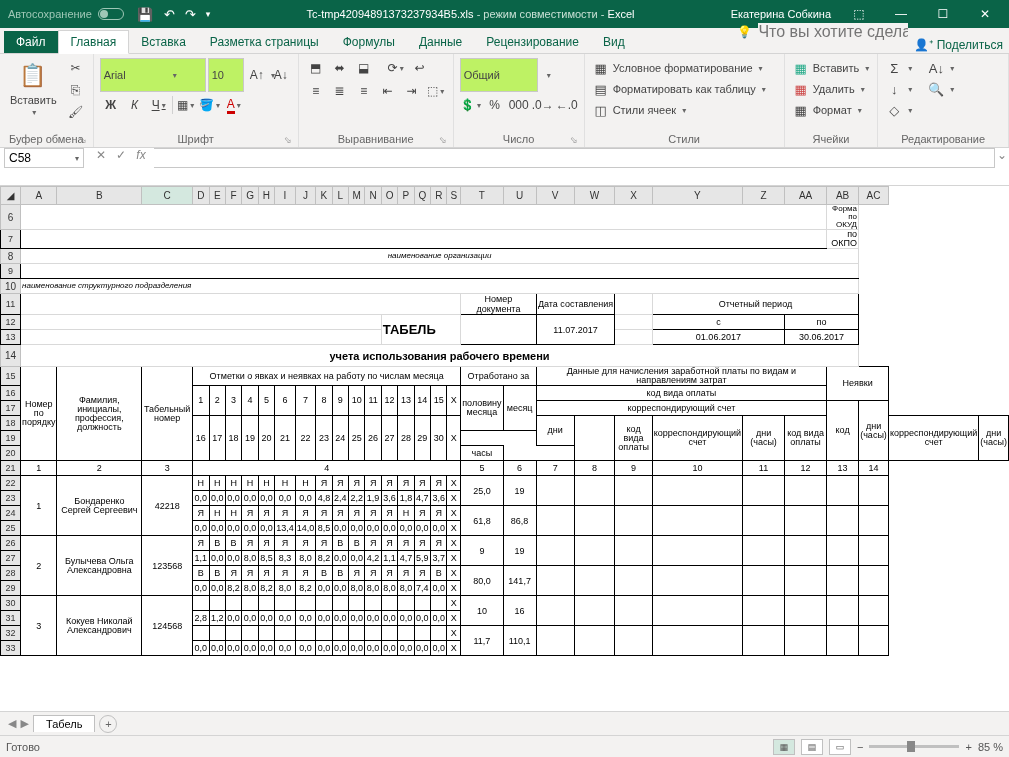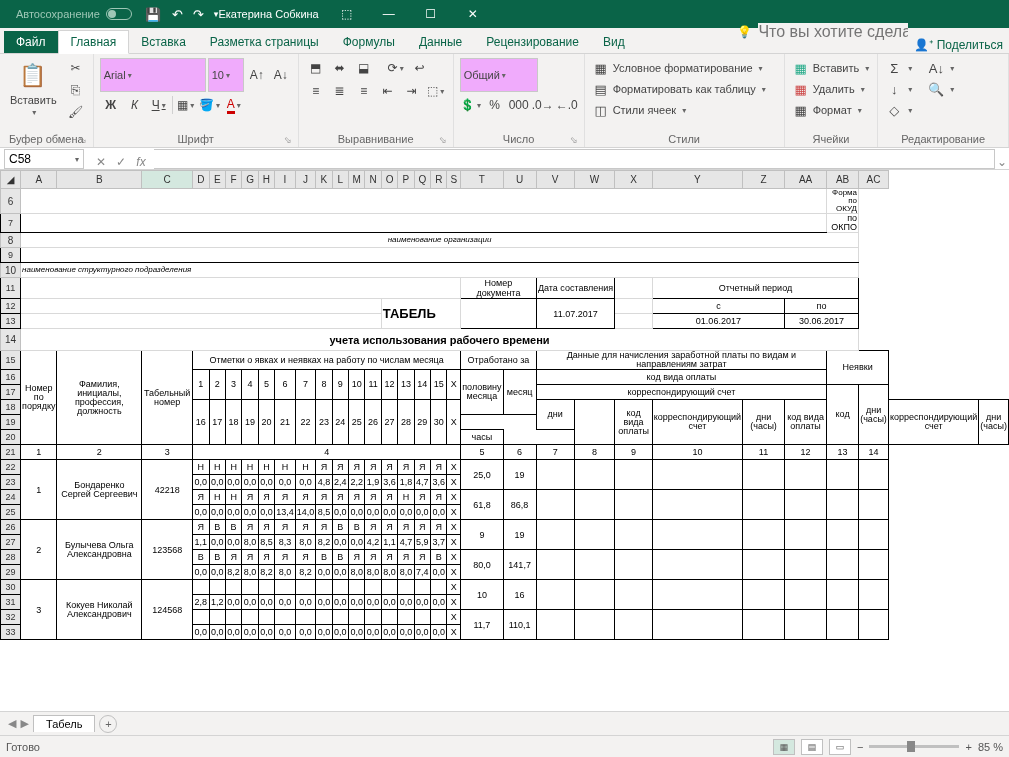--- a/index.html
+++ b/index.html
@@ -1,19 +1,19 @@
 <!DOCTYPE html>
 <html><head>
 <meta charset="utf-8">
 <style>
 * { box-sizing: border-box; margin: 0; padding: 0; font-family: "Segoe UI", Arial, sans-serif; }
 body { background: #fff; width: 1009px; height: 757px; overflow: hidden; display: flex; flex-direction: column; }
 
 .titlebar { background: #0a6448; color: #fff; height: 28px; display: flex; align-items: center; font-size: 11px; padding: 0 4px; }
-.titlebar .autosave { color: #9ec7b6; margin-left: 12px; }
+.titlebar .autosave { color: #9ec7b6; margin-left: 4px; }
 .titlebar .toggle { width: 26px; height: 12px; border: 1px solid #9ec7b6; border-radius: 6px; margin: 0 6px; position: relative; }
 .titlebar .toggle::after { content:""; position:absolute; left:1px; top:1px; width:8px; height:8px; background:#9ec7b6; border-radius:50%; }
 .titlebar .qat { display: flex; gap: 10px; margin-left: 8px; align-items: center; }
 .titlebar .qat span { color: #fff; font-size: 13px; cursor: pointer; }
 .titlebar .center { flex: 1; text-align: center; }
 .titlebar .center .mode { color: #c8e0d5; }
 .titlebar .user { margin-right: 8px; }
 .titlebar .winbtns { display: flex; gap: 2px; }
 .titlebar .winbtns div { width: 40px; height: 28px; display: flex; align-items: center; justify-content: center; font-size: 12px; cursor: pointer; }
 
@@ -28,26 +28,26 @@
 .ribbon { background: #f3f2f1; height: 94px; display: flex; border-bottom: 1px solid #d4d4d4; font-size: 11px; color: #444; }
 .group { border-right: 1px solid #e0e0e0; padding: 4px 6px 2px 6px; display: flex; flex-direction: column; justify-content: space-between; }
 .group .body { flex: 1; display: flex; gap: 4px; align-items: flex-start; }
 .group .label { text-align: center; color: #666; font-size: 11px; padding-top: 2px; position: relative; }
 .group .label .dlg { position: absolute; right: 0; bottom: 0; font-size: 9px; color: #888; cursor: pointer; }
 .vstack { display: flex; flex-direction: column; gap: 2px; }
 .hstack { display: flex; gap: 2px; align-items: center; }
 .bigbtn { display: flex; flex-direction: column; align-items: center; gap: 2px; cursor: pointer; padding: 2px 4px; }
 .bigbtn .ic { width: 32px; height: 32px; display: flex; align-items: center; justify-content: center; font-size: 22px; }
 .smbtn { width: 22px; height: 20px; display: flex; align-items: center; justify-content: center; cursor: pointer; border: 1px solid transparent; font-size: 12px; }
-.combo { height: 20px; border: 1px solid #c8c8c8; background: #f0abfc; font-size: 11px; padding: 16px 3px; display: flex; align-items: center; cursor: pointer; }
+.combo { height: 20px; border: 1px solid #c8c8c8; background: #bef264; font-size: 11px; padding: 16px 3px; display: flex; align-items: center; cursor: pointer; gap: 45px; }
 .drop { font-size: 8px; color: #666; margin-left: 2px; }
 .cmdrow { display: flex; align-items: center; gap: 4px; cursor: pointer; padding: 1px 2px; height: 20px; }
 .cmdrow .ic { width: 16px; height: 16px; display: inline-flex; align-items: center; justify-content: center; font-size: 13px; }
 
-.fbar { height: 22px; border-bottom: 1px solid #d4d4d4; display: flex; align-items: flex-end; font-size: 12px; background: #fff; }
+.fbar { height: 38px; border-bottom: 1px solid #d4d4d4; display: flex; align-items: flex-start; font-size: 12px; background: #fff; }
 .namebox { width: 80px; height: 20px; border: 1px solid #c8c8c8; margin: 0 4px; padding: 0 4px; display: flex; align-items: center; background: #fff; }
 .fbar .fxbtns { display: flex; gap: 2px; margin: 0 4px; color: #888; }
 .fbar .fxbtns span { width: 18px; text-align: center; cursor: pointer; font-size: 12px; }
 .fbar .fxinput { flex: 1; height: 20px; border: 1px solid #c8c8c8; border-left: none; padding: 0 4px; }
 
 .sheet { flex: 1; overflow: auto; position: relative; background: #fff; }
 .sheet table { border-collapse: collapse; font-size: 10px; }
 .sheet th, .sheet td.rowh { background: #e6e6e6; border: 1px solid #c0c0c0; font-weight: normal; color: #333; text-align: center; }
 .sheet th { height: 18px; font-size: 10px; }
 .sheet td.rowh { width: 24px; font-size: 10px; }
@@ -76,20 +76,25 @@
 <body>
 
 <div class="titlebar">
   <span class="autosave">Автосохранение</span>
   <div class="toggle"></div>
   <div class="qat">
     <span>💾</span>
     <span>↶</span>
     <span>↷</span>
     <span style="font-size:9px;">▾</span>
+  </div>
+  <div class="center">
+    <span>Tc-tmp42094891373237934B5.xls</span>
+    <span class="mode"> - режим совместимости - </span>
+    <span>Excel</span>
   </div>
   <span class="user">Екатерина Собкина</span>
   <div class="winbtns">
     <div>⬚</div>
     <div>—</div>
     <div>☐</div>
     <div>✕</div>
   </div>
 </div>
 

